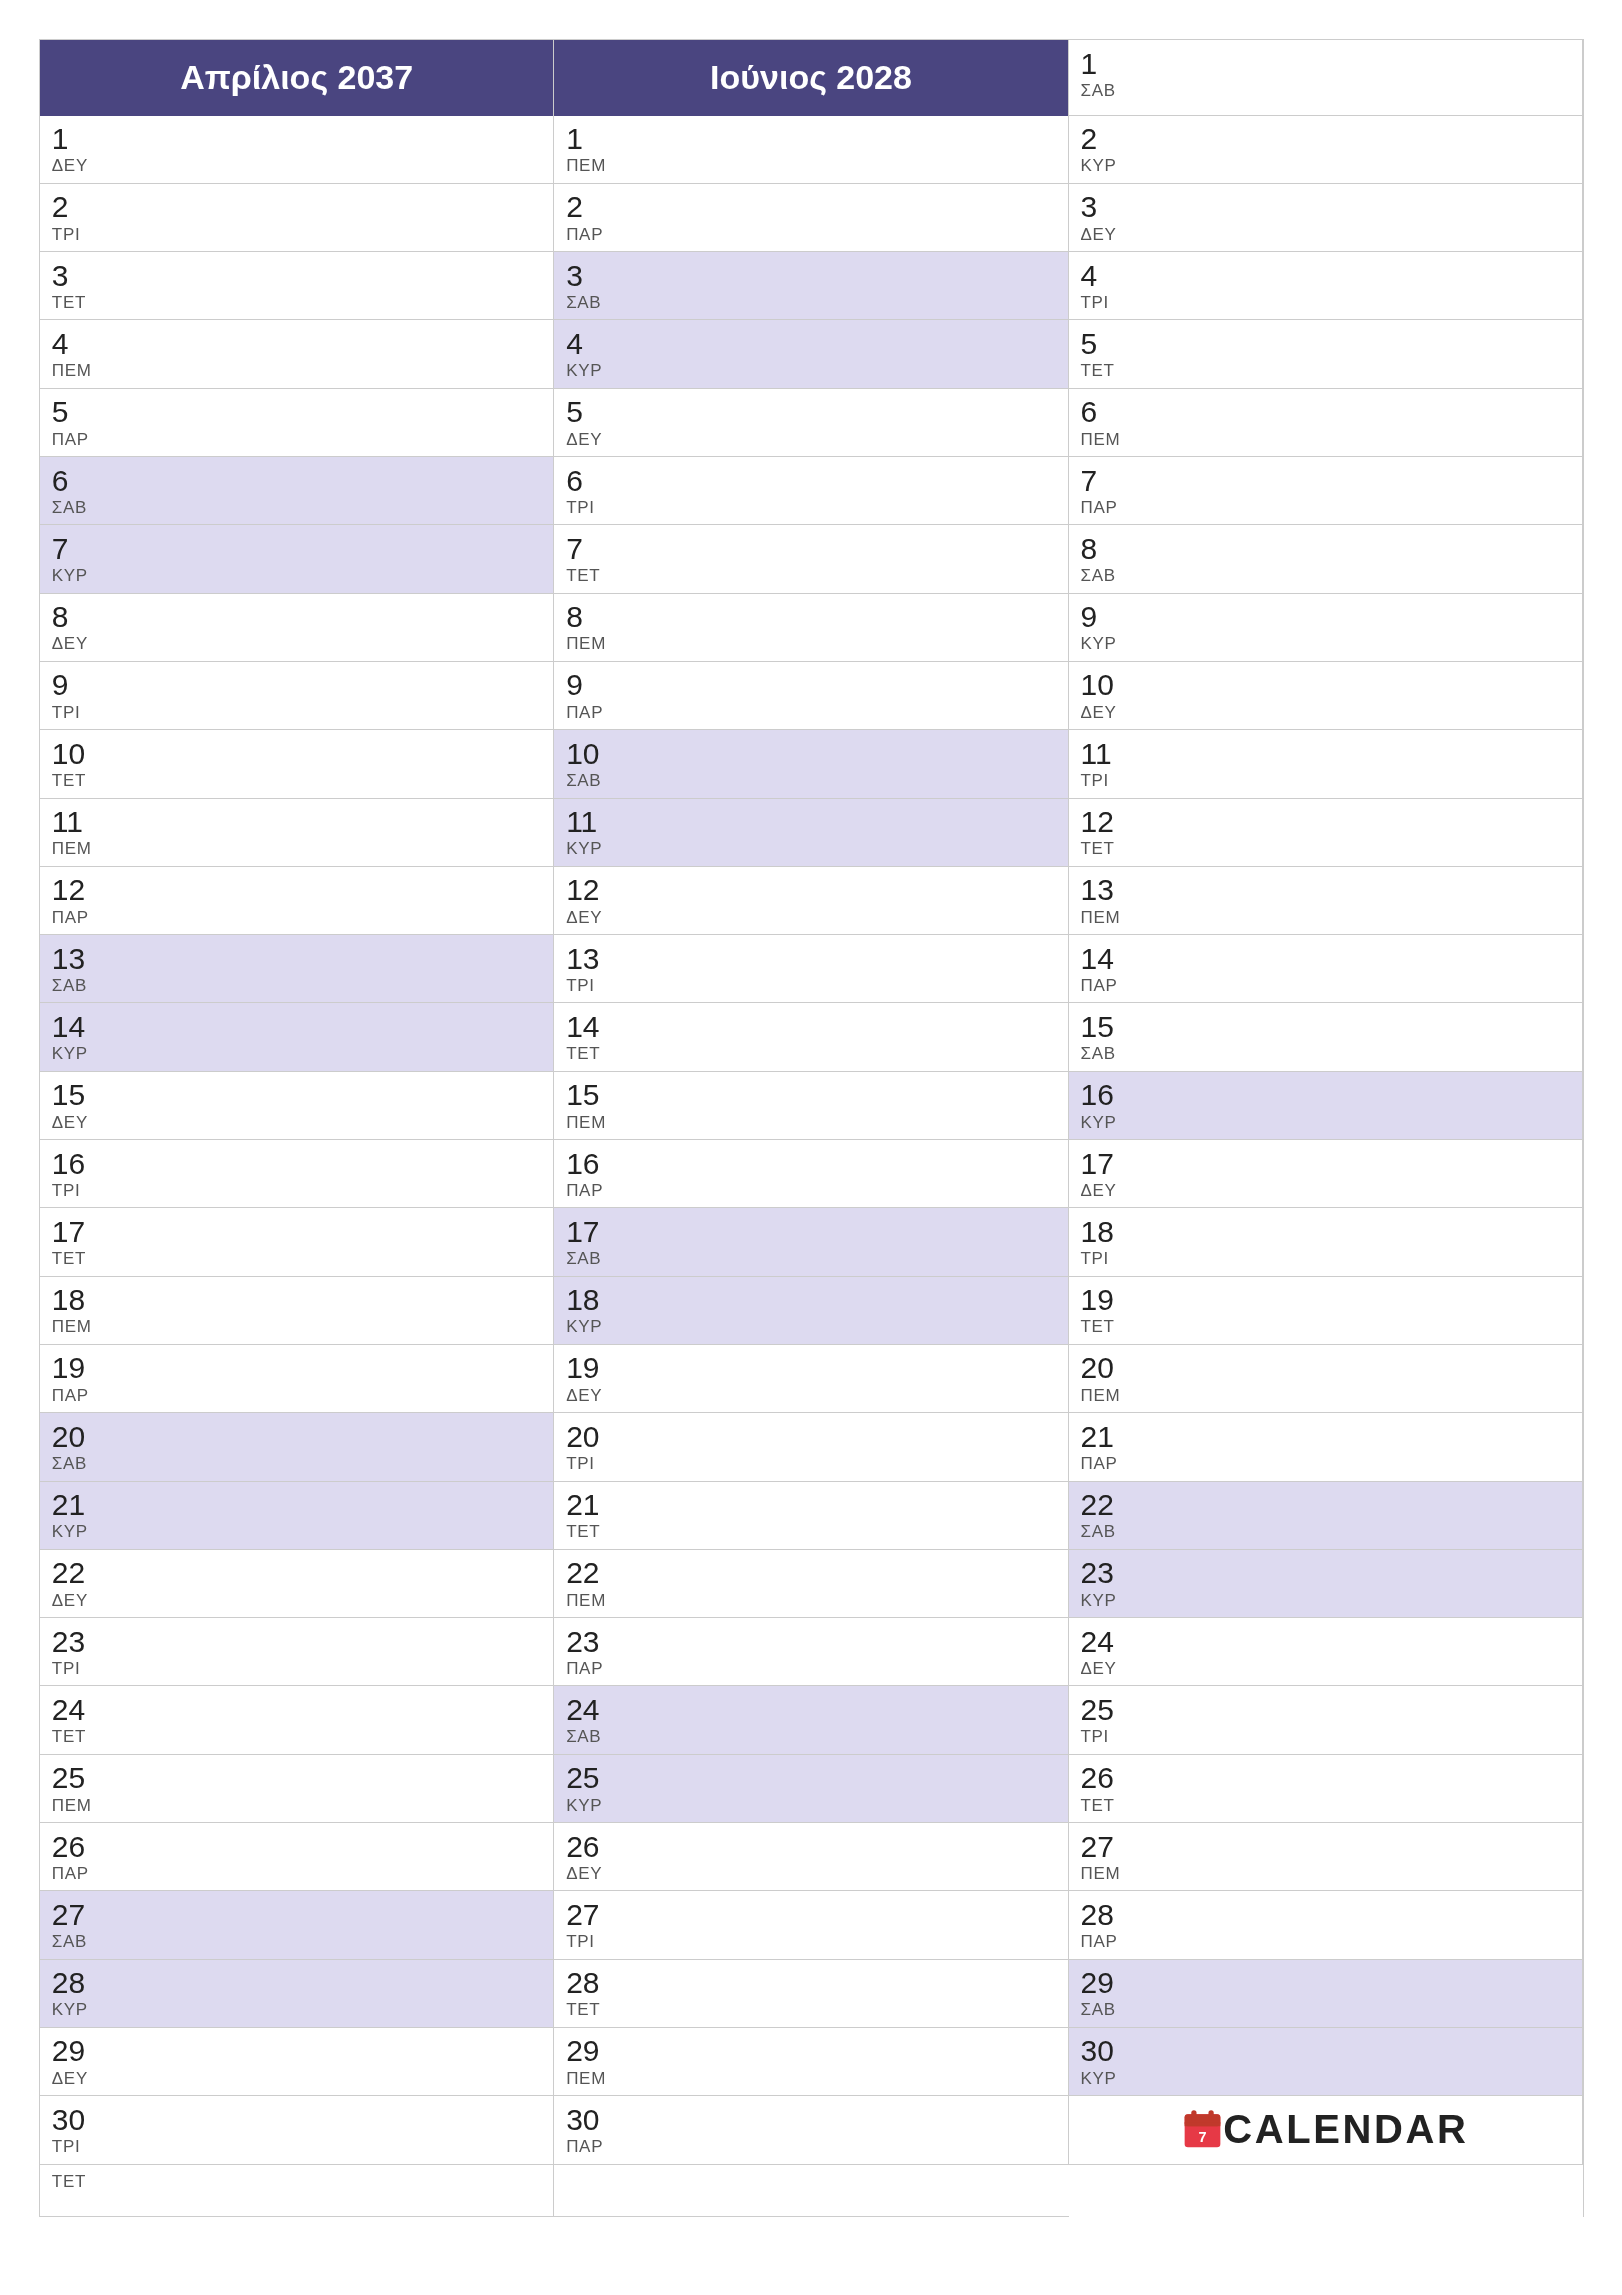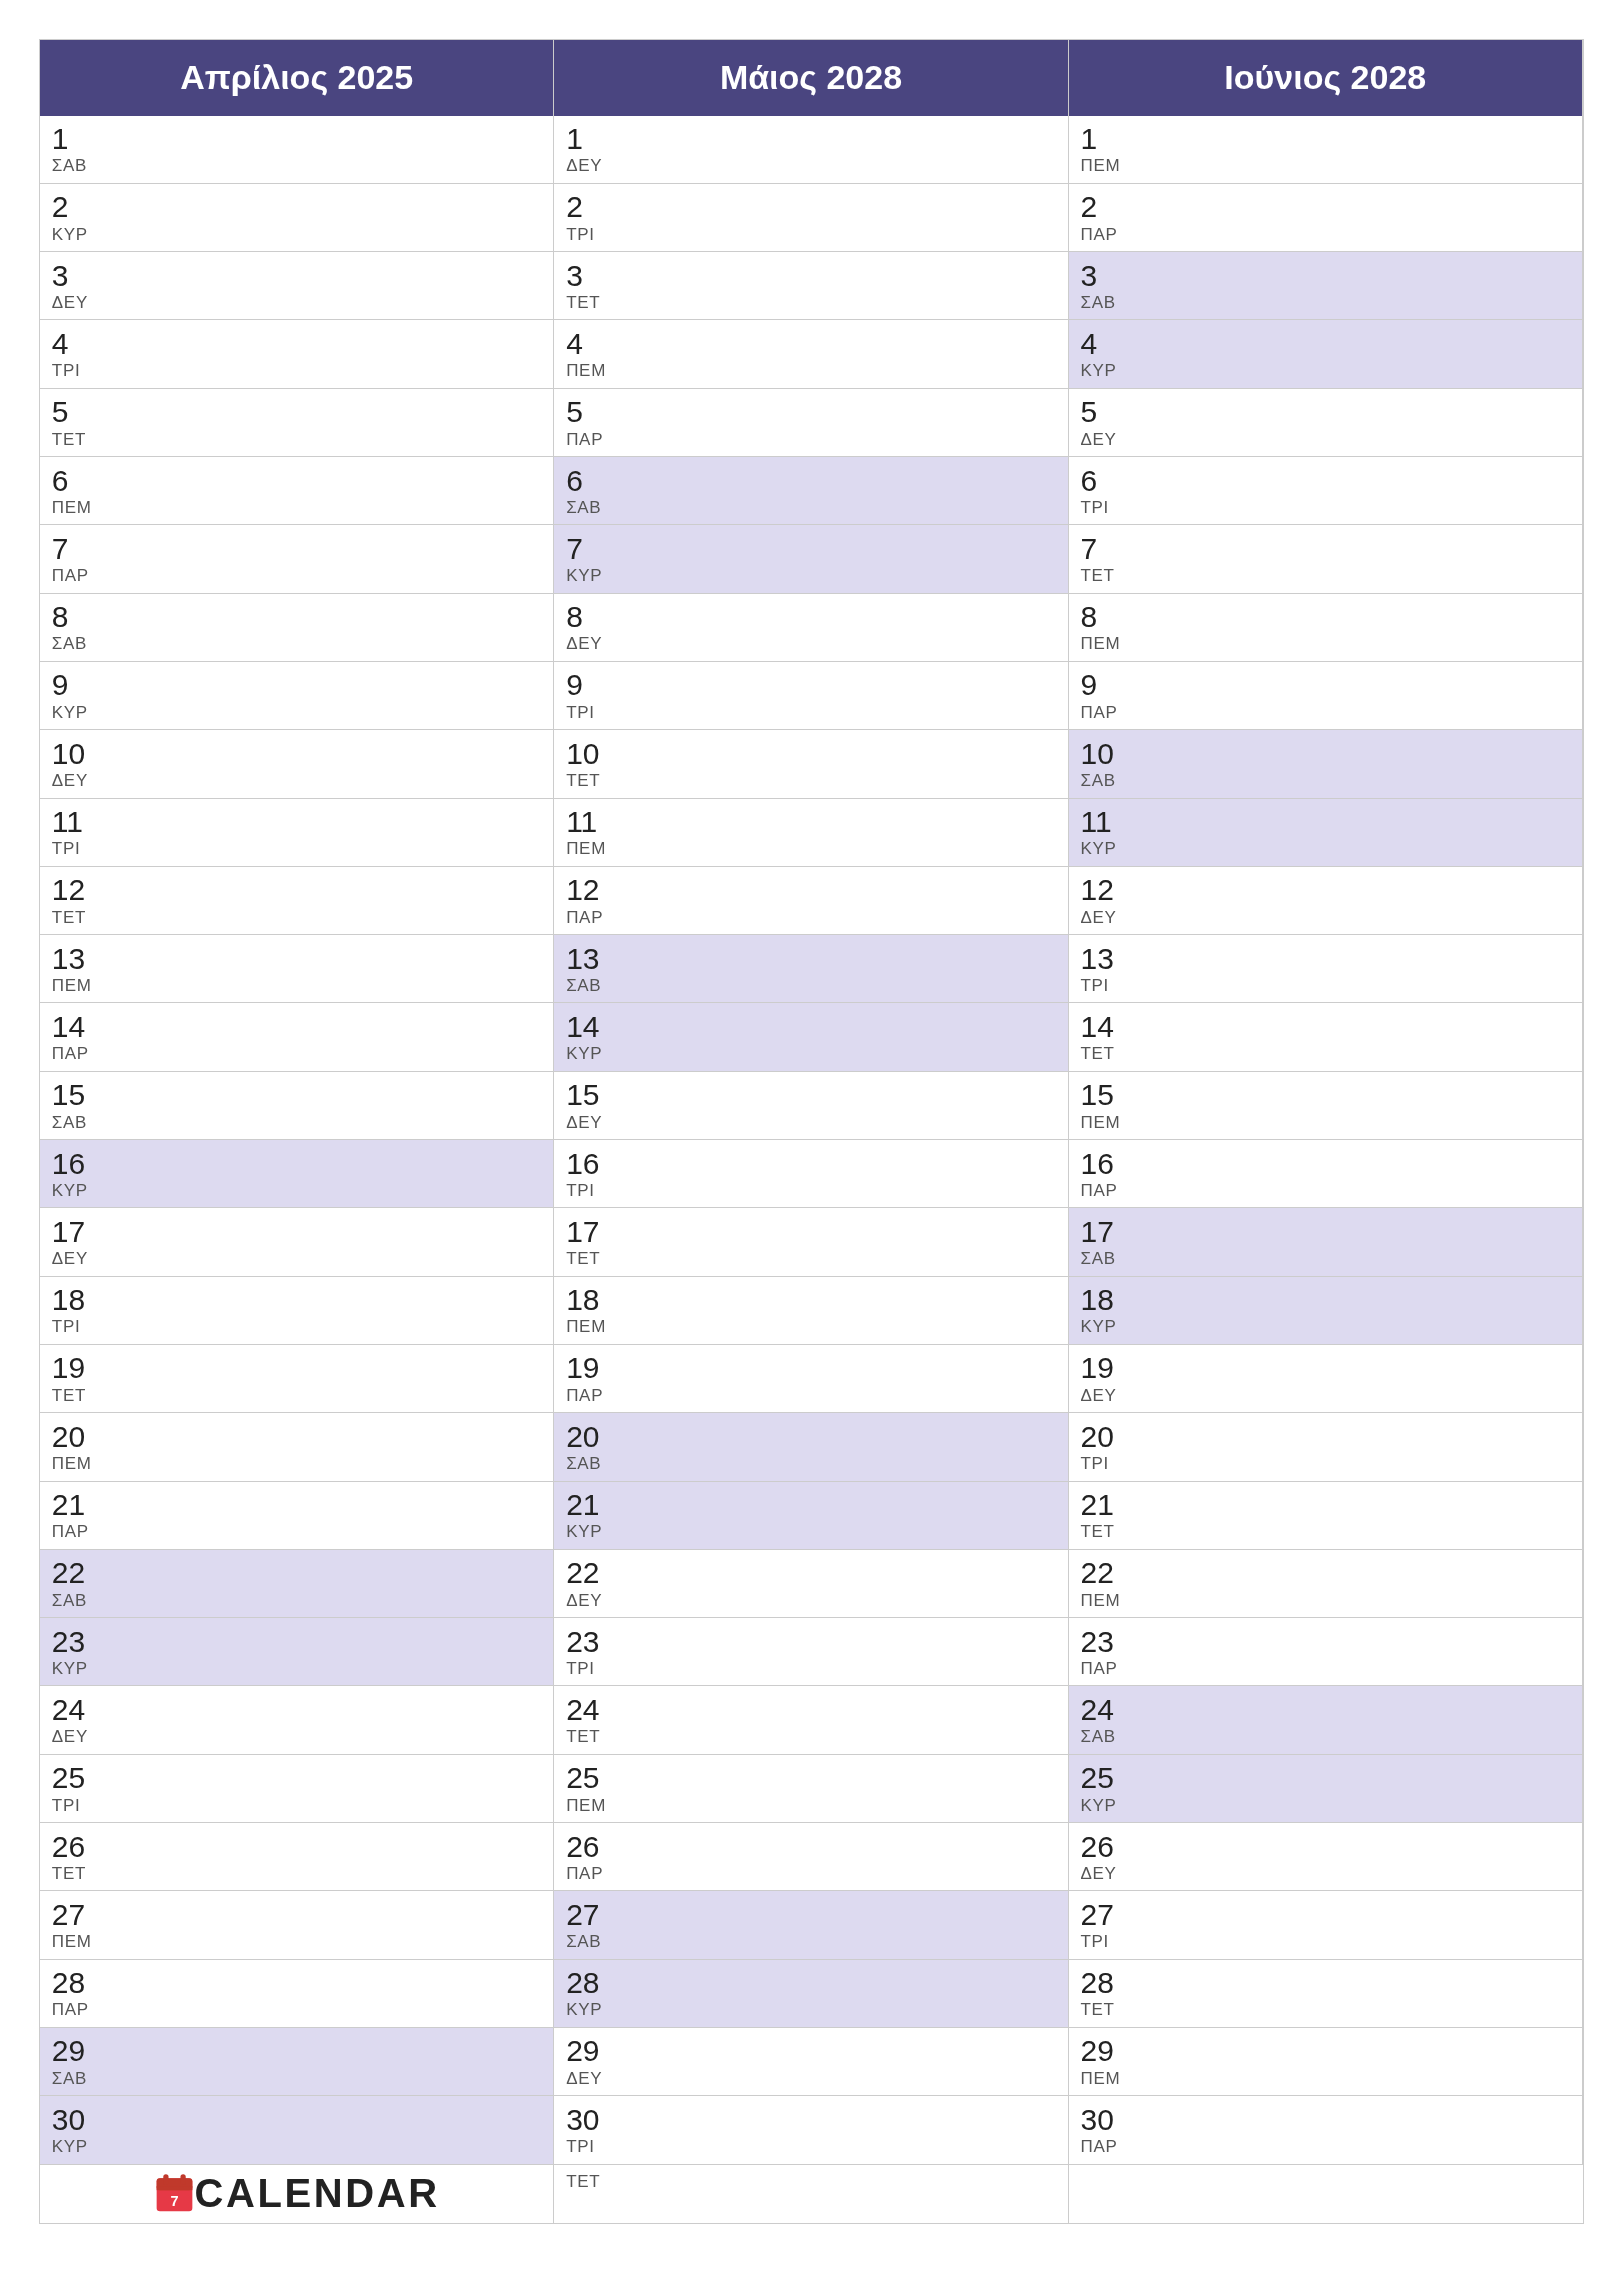--- a/index.html
+++ b/index.html
@@ -68,22 +68,21 @@
       font-weight: bold;
       letter-spacing: 2.6px;
       color: #222;
     }
   </style>
 </head>
 <body>
 
 <div class="calendar-grid" id="calendar-container">
 
-<div class="month-header">Απρίλιος 2025</div>
-    <div class="month-header">Μάιος 2028</div>
+<div class="month-header">Απρίλιος 2037</div>
     <div class="month-header">Ιούνιος 2028</div>
     <div class="day-cell">
       <div class="day-num">1</div>
       <div class="day-label">ΣΑΒ</div>
     </div>
     <div class="day-cell">
       <div class="day-num">1</div>
       <div class="day-label">ΔΕΥ</div>
     </div>
     <div class="day-cell">

